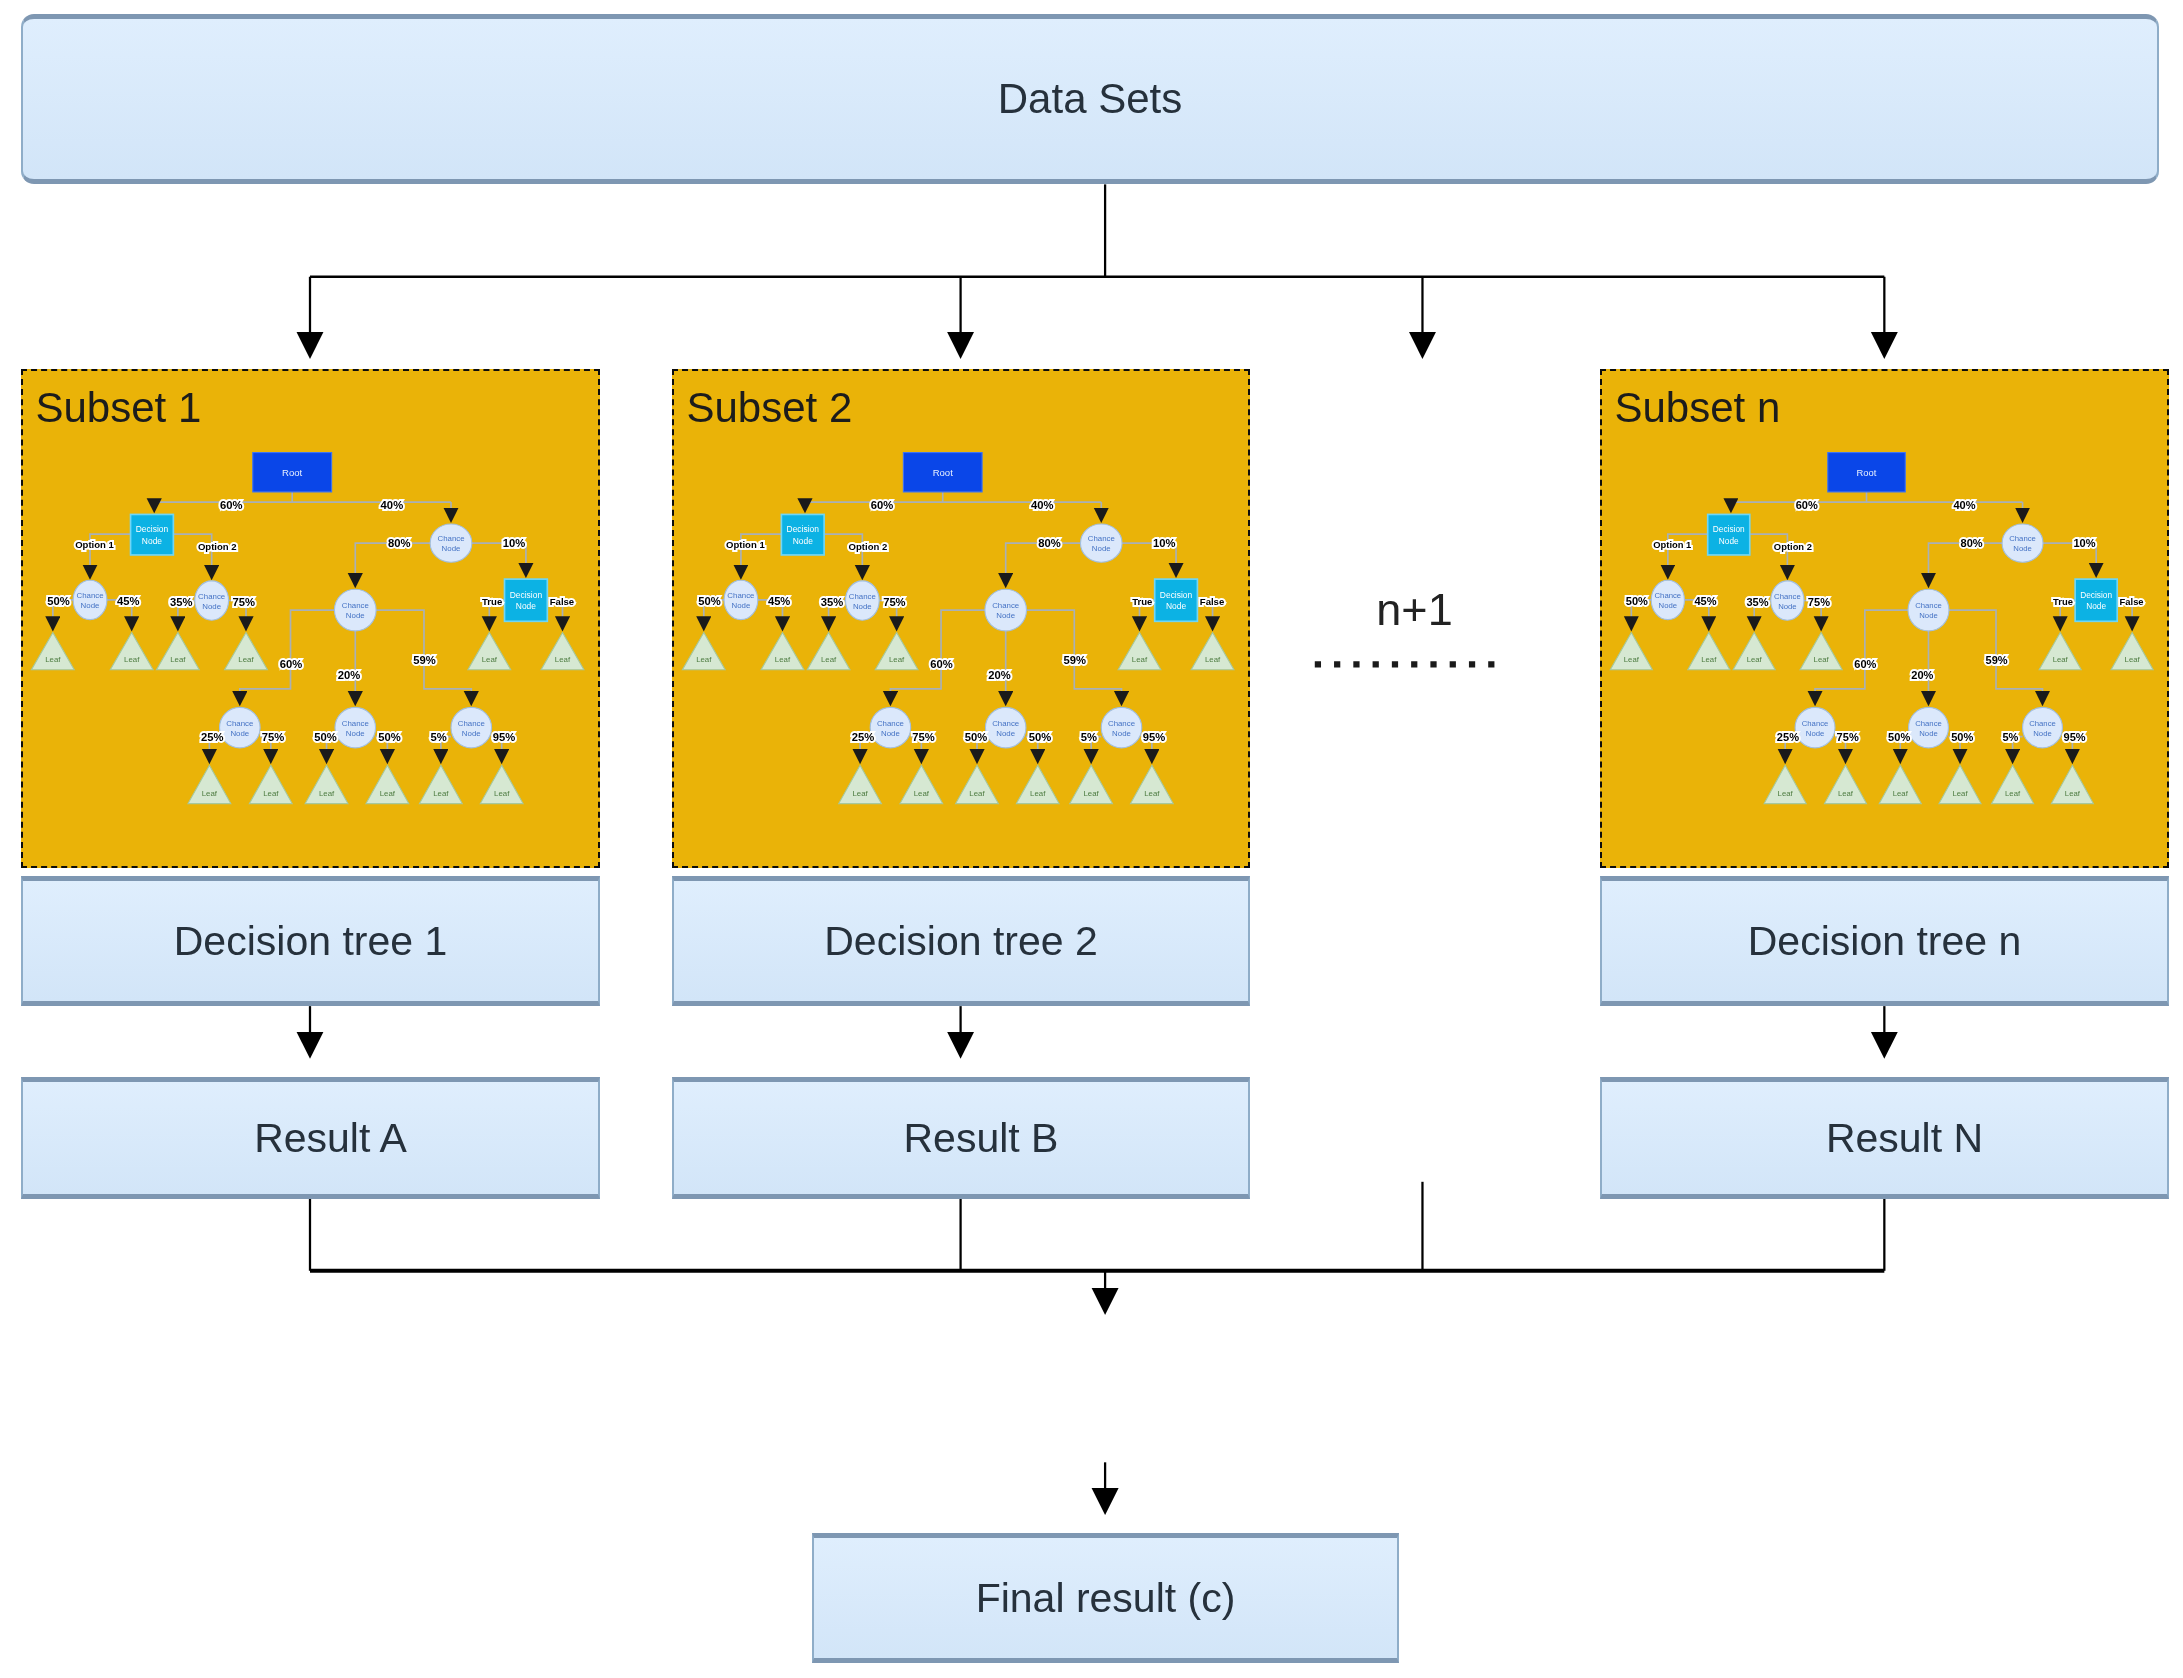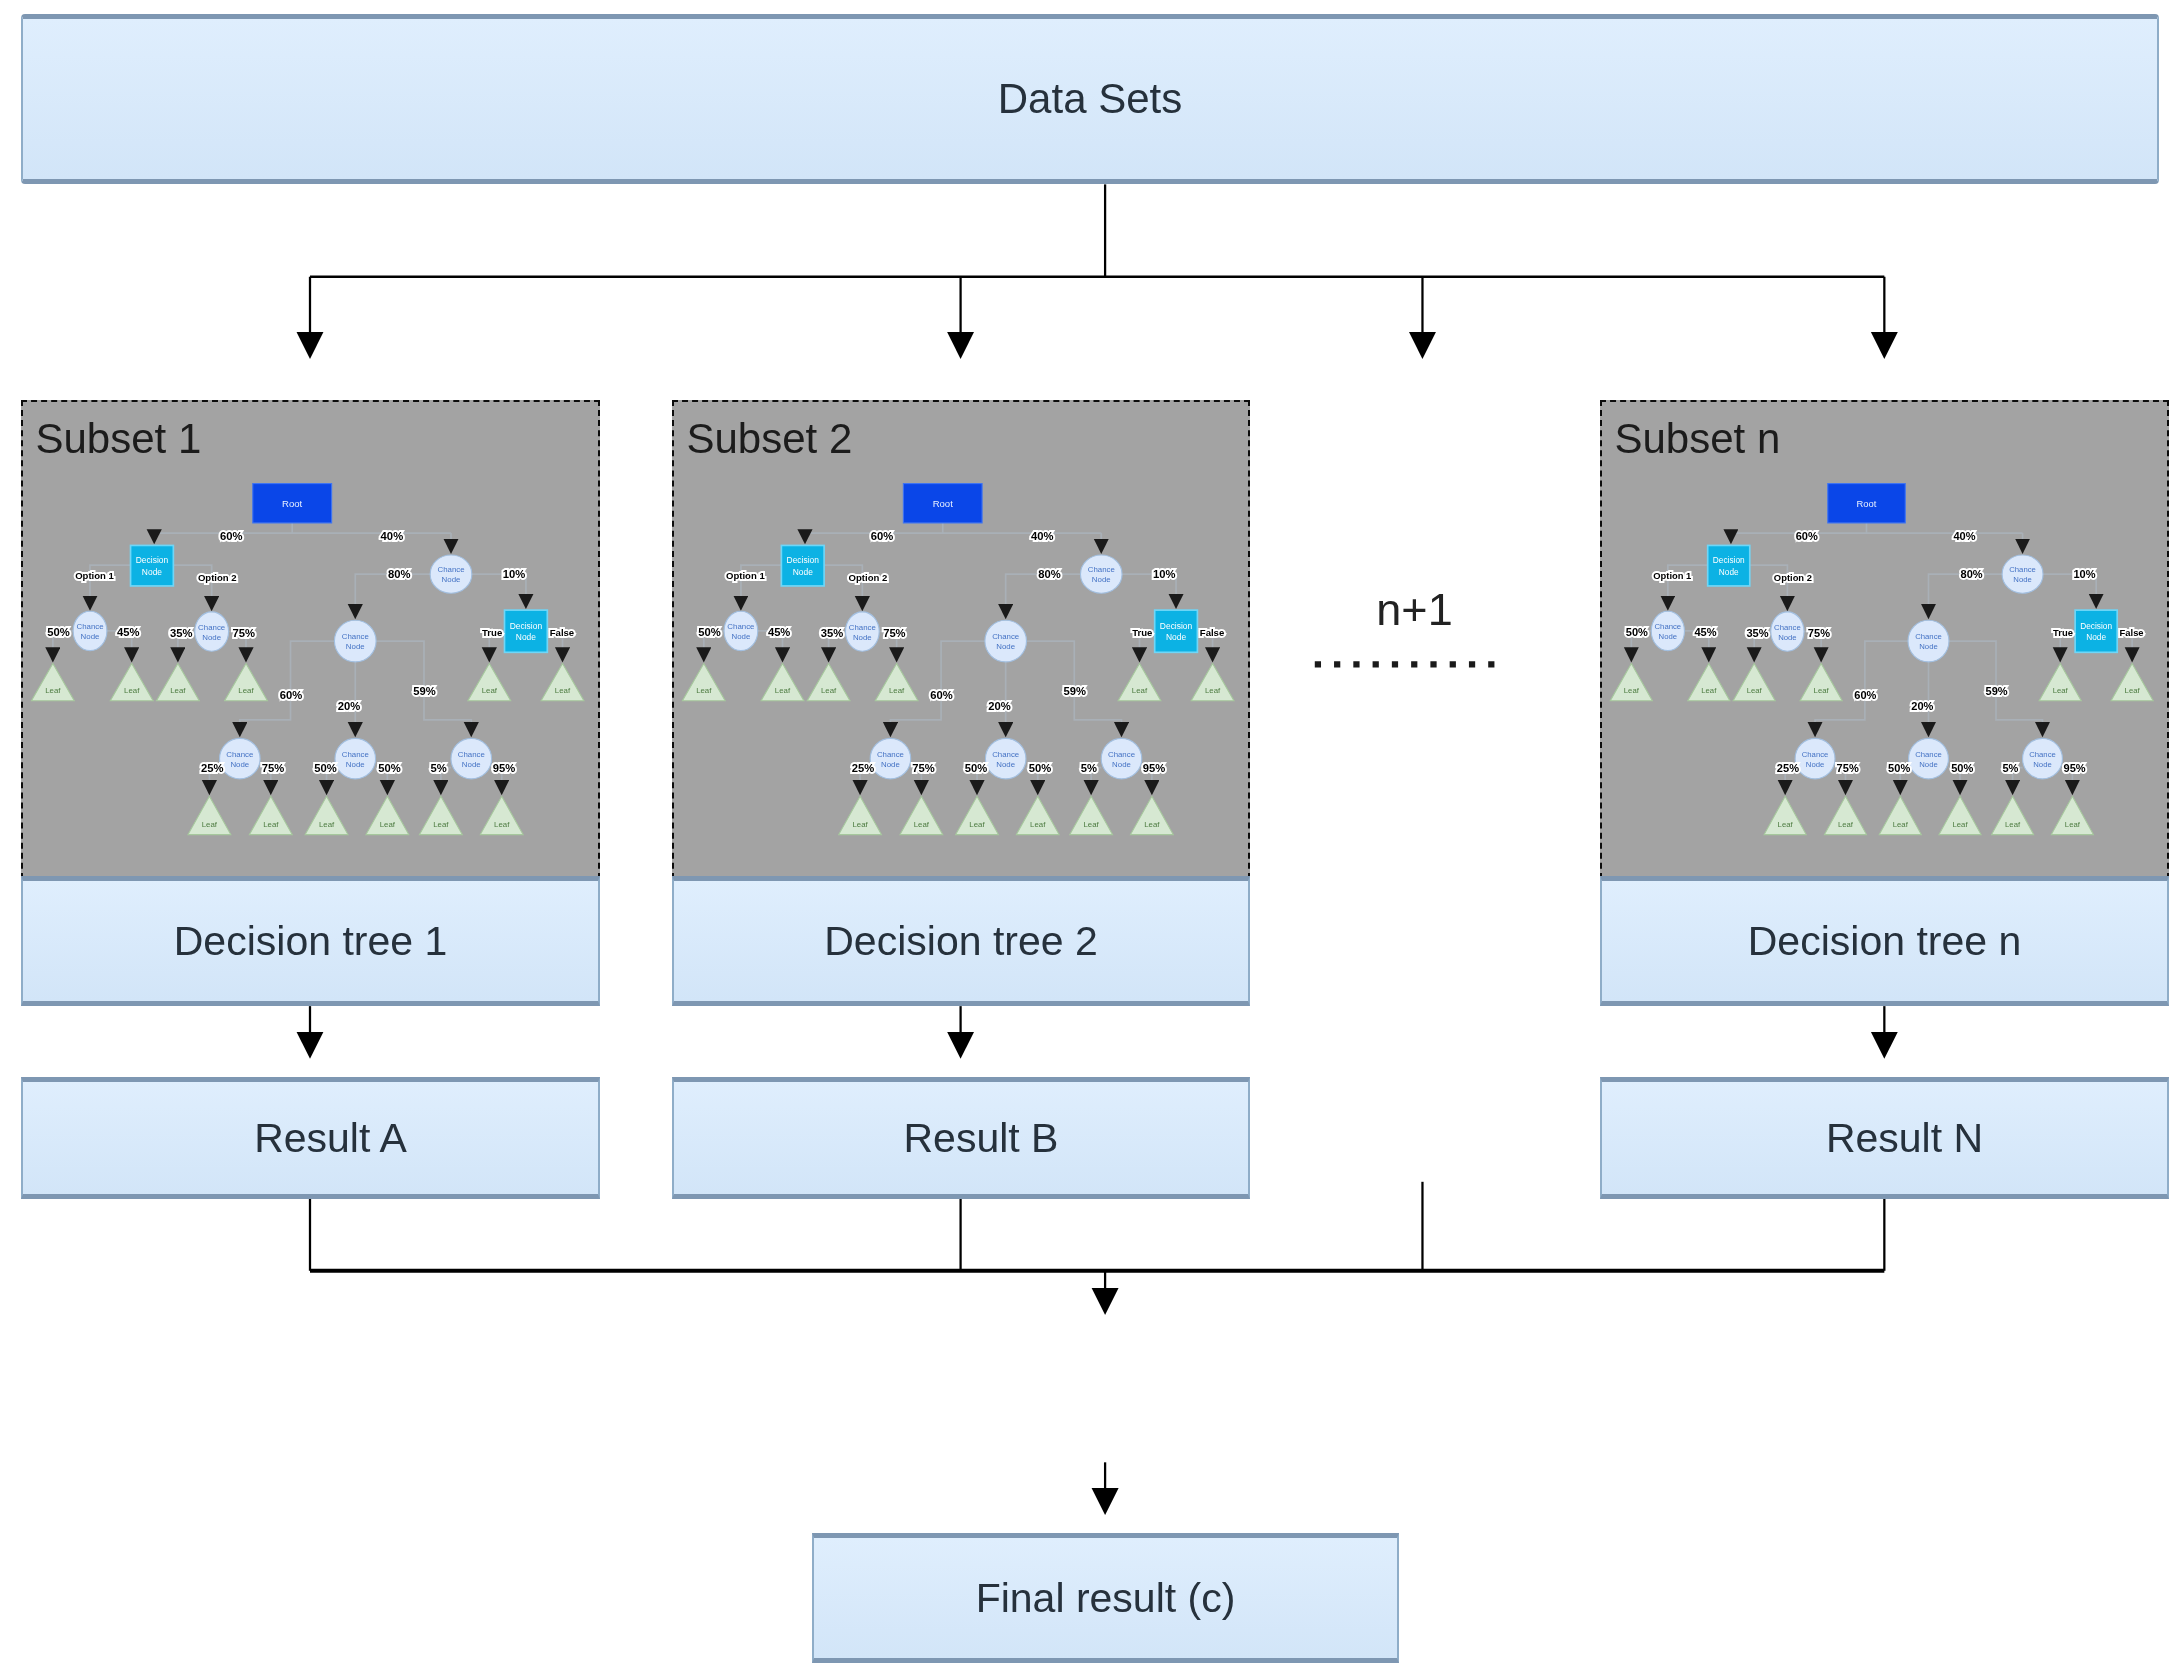--- a/index.html
+++ b/index.html
@@ -11,23 +11,23 @@
   .flowline{stroke:#000000;stroke-width:4;fill:none;}
   .flowline.thick{stroke-width:7;}
   .dotline{stroke:#1a1a1a;stroke-width:11;stroke-dasharray:11 23;fill:none;}
 
   .bluebox{
     position:absolute;z-index:2;display:flex;align-items:center;justify-content:center;
     background:linear-gradient(180deg,#dfeefd 0%,#d2e5f8 100%);
     border:2.3px solid #8fadc8;border-top:5.1px solid #7e97b2;border-bottom:5.1px solid #7e97b2;
     color:#26313c;font-size:41px;box-sizing:border-box;text-align:center;
   }
-  #datasets-box{left:21px;top:14px;width:2138px;height:170px;border-radius:4px;font-size:42px;}
+  #datasets-box{left:21px;top:14px;width:2138px;height:170px;border-radius:13px;font-size:42px;}
   .subset{
-    position:absolute;top:400px;height:499px;z-index:2;background:#a3a3a3;
+    position:absolute;top:369px;height:499px;z-index:2;background:#eab308;
     border:2.3px dashed #0c0c0c;box-sizing:border-box;
   }
   .subset-label{
     position:absolute;left:12.5px;top:12.5px;font-size:42px;color:#1c1c1c;z-index:4;
   }
   .tree-svg{position:absolute;left:0;top:0;width:100%;height:100%;z-index:3;}
 
   #subset-0,#dt-0,#res-0{left:21px;width:579px;}
   #subset-1,#dt-1,#res-1{left:672px;width:578px;}
   #subset-2,#dt-2,#res-2{left:1600px;width:569px;}

